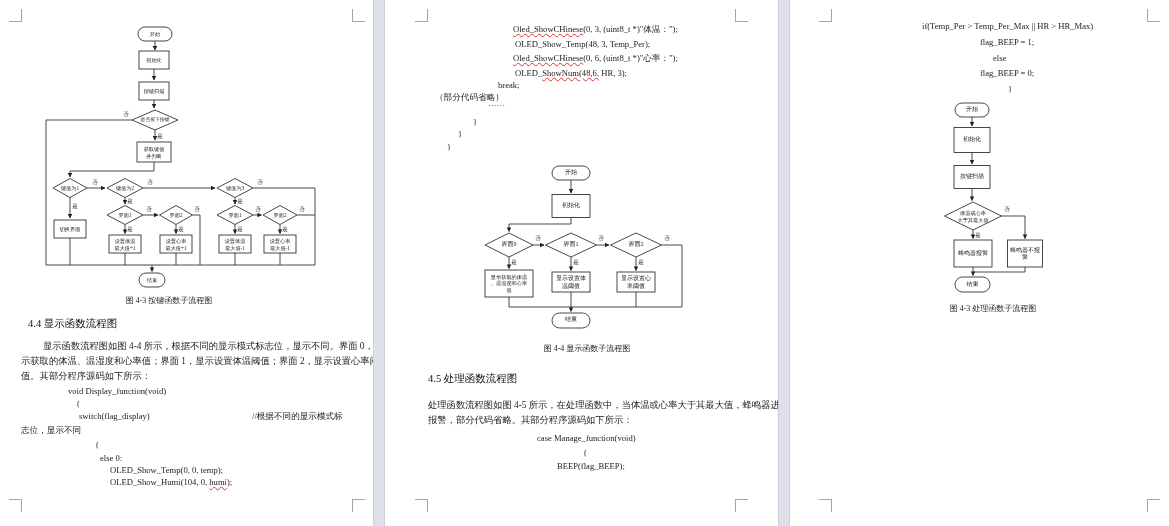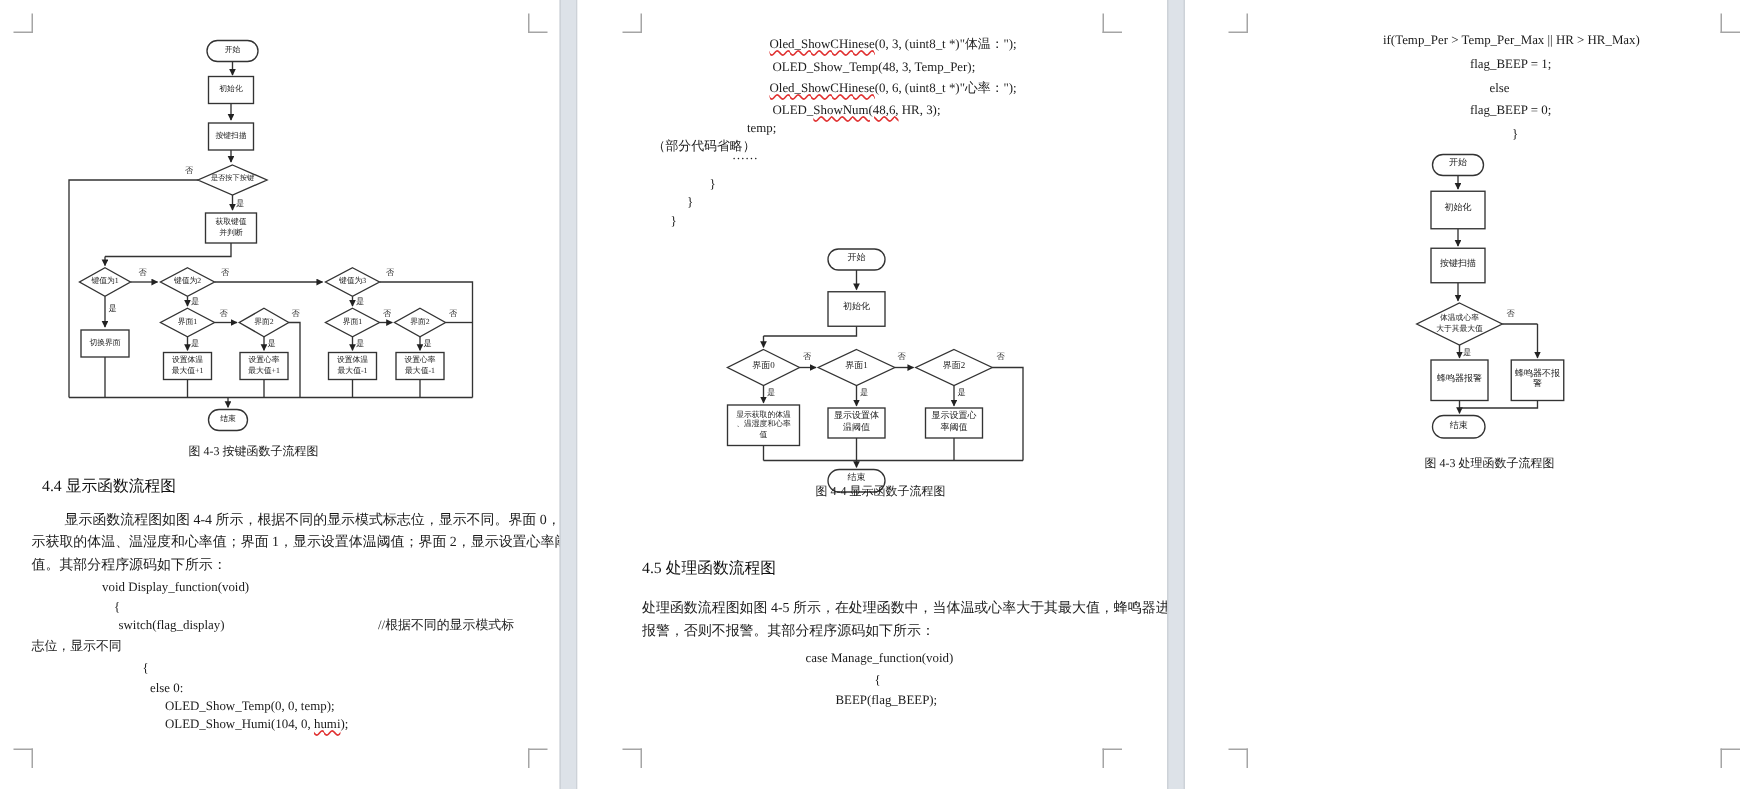--- a/index.html
+++ b/index.html
@@ -156,21 +156,21 @@
   <div class="page" style="left:385px;width:334px">
     <div class="cm tl" style="left:30px;top:9px"></div>
     <div class="cm tr" style="left:350px;top:9px"></div>
     <div class="cm bl" style="left:30px;top:499px"></div>
     <div class="cm br" style="left:350px;top:499px"></div>
 
     <div class="t f-code" style="left:128px;top:24px"><span class="err">Oled_ShowCHinese</span><span>(0, 3, (uint8_t *)"体温：");</span></div>
     <div class="t f-code" style="left:130px;top:39px">OLED_Show_Temp(48, 3, Temp_Per);</div>
     <div class="t f-code" style="left:128px;top:53px"><span class="err">Oled_ShowCHinese</span><span>(0, 6, (uint8_t *)"心率：");</span></div>
     <div class="t f-code" style="left:130px;top:68px"><span>OLED_</span><span class="err">ShowNum(48,6,</span><span> HR, 3);</span></div>
-    <div class="t f-code" style="left:113px;top:80px">temp;</div>
+    <div class="t f-code" style="left:113px;top:80px">break;</div>
     <div class="t f-code" style="left:50px;top:92px">（部分代码省略）</div>
     <div class="t f-code" style="left:103px;top:98px">……</div>
     <div class="t f-code" style="left:88px;top:117px">}</div>
     <div class="t f-code" style="left:73px;top:129px">}</div>
     <div class="t f-code" style="left:62px;top:142px">}</div>
 
     <svg class="fc" width="393" height="360">
       <defs>
         <marker id="ar2" markerWidth="6" markerHeight="6" refX="4.5" refY="2.5" orient="auto">
           <path d="M0,0L5,2.5L0,5z" fill="#222"></path>
@@ -219,25 +219,25 @@
 率阈值</div>
     <div class="fl" style="left:186px;top:320px">结束</div>
 
     <div class="yn" style="left:153px;top:238px">否</div>
     <div class="yn" style="left:216px;top:238px">否</div>
     <div class="yn" style="left:282px;top:238px">否</div>
     <div class="yn" style="left:129px;top:262px">是</div>
     <div class="yn" style="left:191px;top:262px">是</div>
     <div class="yn" style="left:256px;top:262px">是</div>
 
-    <div class="t f-cap" style="left:202px;top:322px">图 4-4 显示函数子流程图</div>
+    <div class="t f-cap" style="left:202px;top:343px">图 4-4 显示函数子流程图</div>
 
     <div class="t f-head" style="left:43px;top:372px">4.5 处理函数流程图</div>
     <div class="t f-body" style="left:43px;top:399px">处理函数流程图如图 4-5 所示，在处理函数中，当体温或心率大于其最大值，蜂鸣器进行</div>
-    <div class="t f-body" style="left:43px;top:414px">报警，否则不报警。其部分程序源码如下所示：</div>
+    <div class="t f-body" style="left:43px;top:414px">报警，部分代码省略。其部分程序源码如下所示：</div>
     <div class="t f-code" style="left:152px;top:433px">case Manage_function(void)</div>
     <div class="t f-code" style="left:198px;top:448px">{</div>
     <div class="t f-code" style="left:172px;top:461px">BEEP(flag_BEEP);</div>
   </div>
 
   <div class="gap" style="left:778px;width:12px"></div>
 
   <div class="page" style="left:790px;width:379px">
     <div class="cm tl" style="left:29px;top:9px"></div>
     <div class="cm tr" style="left:357px;top:9px"></div>

